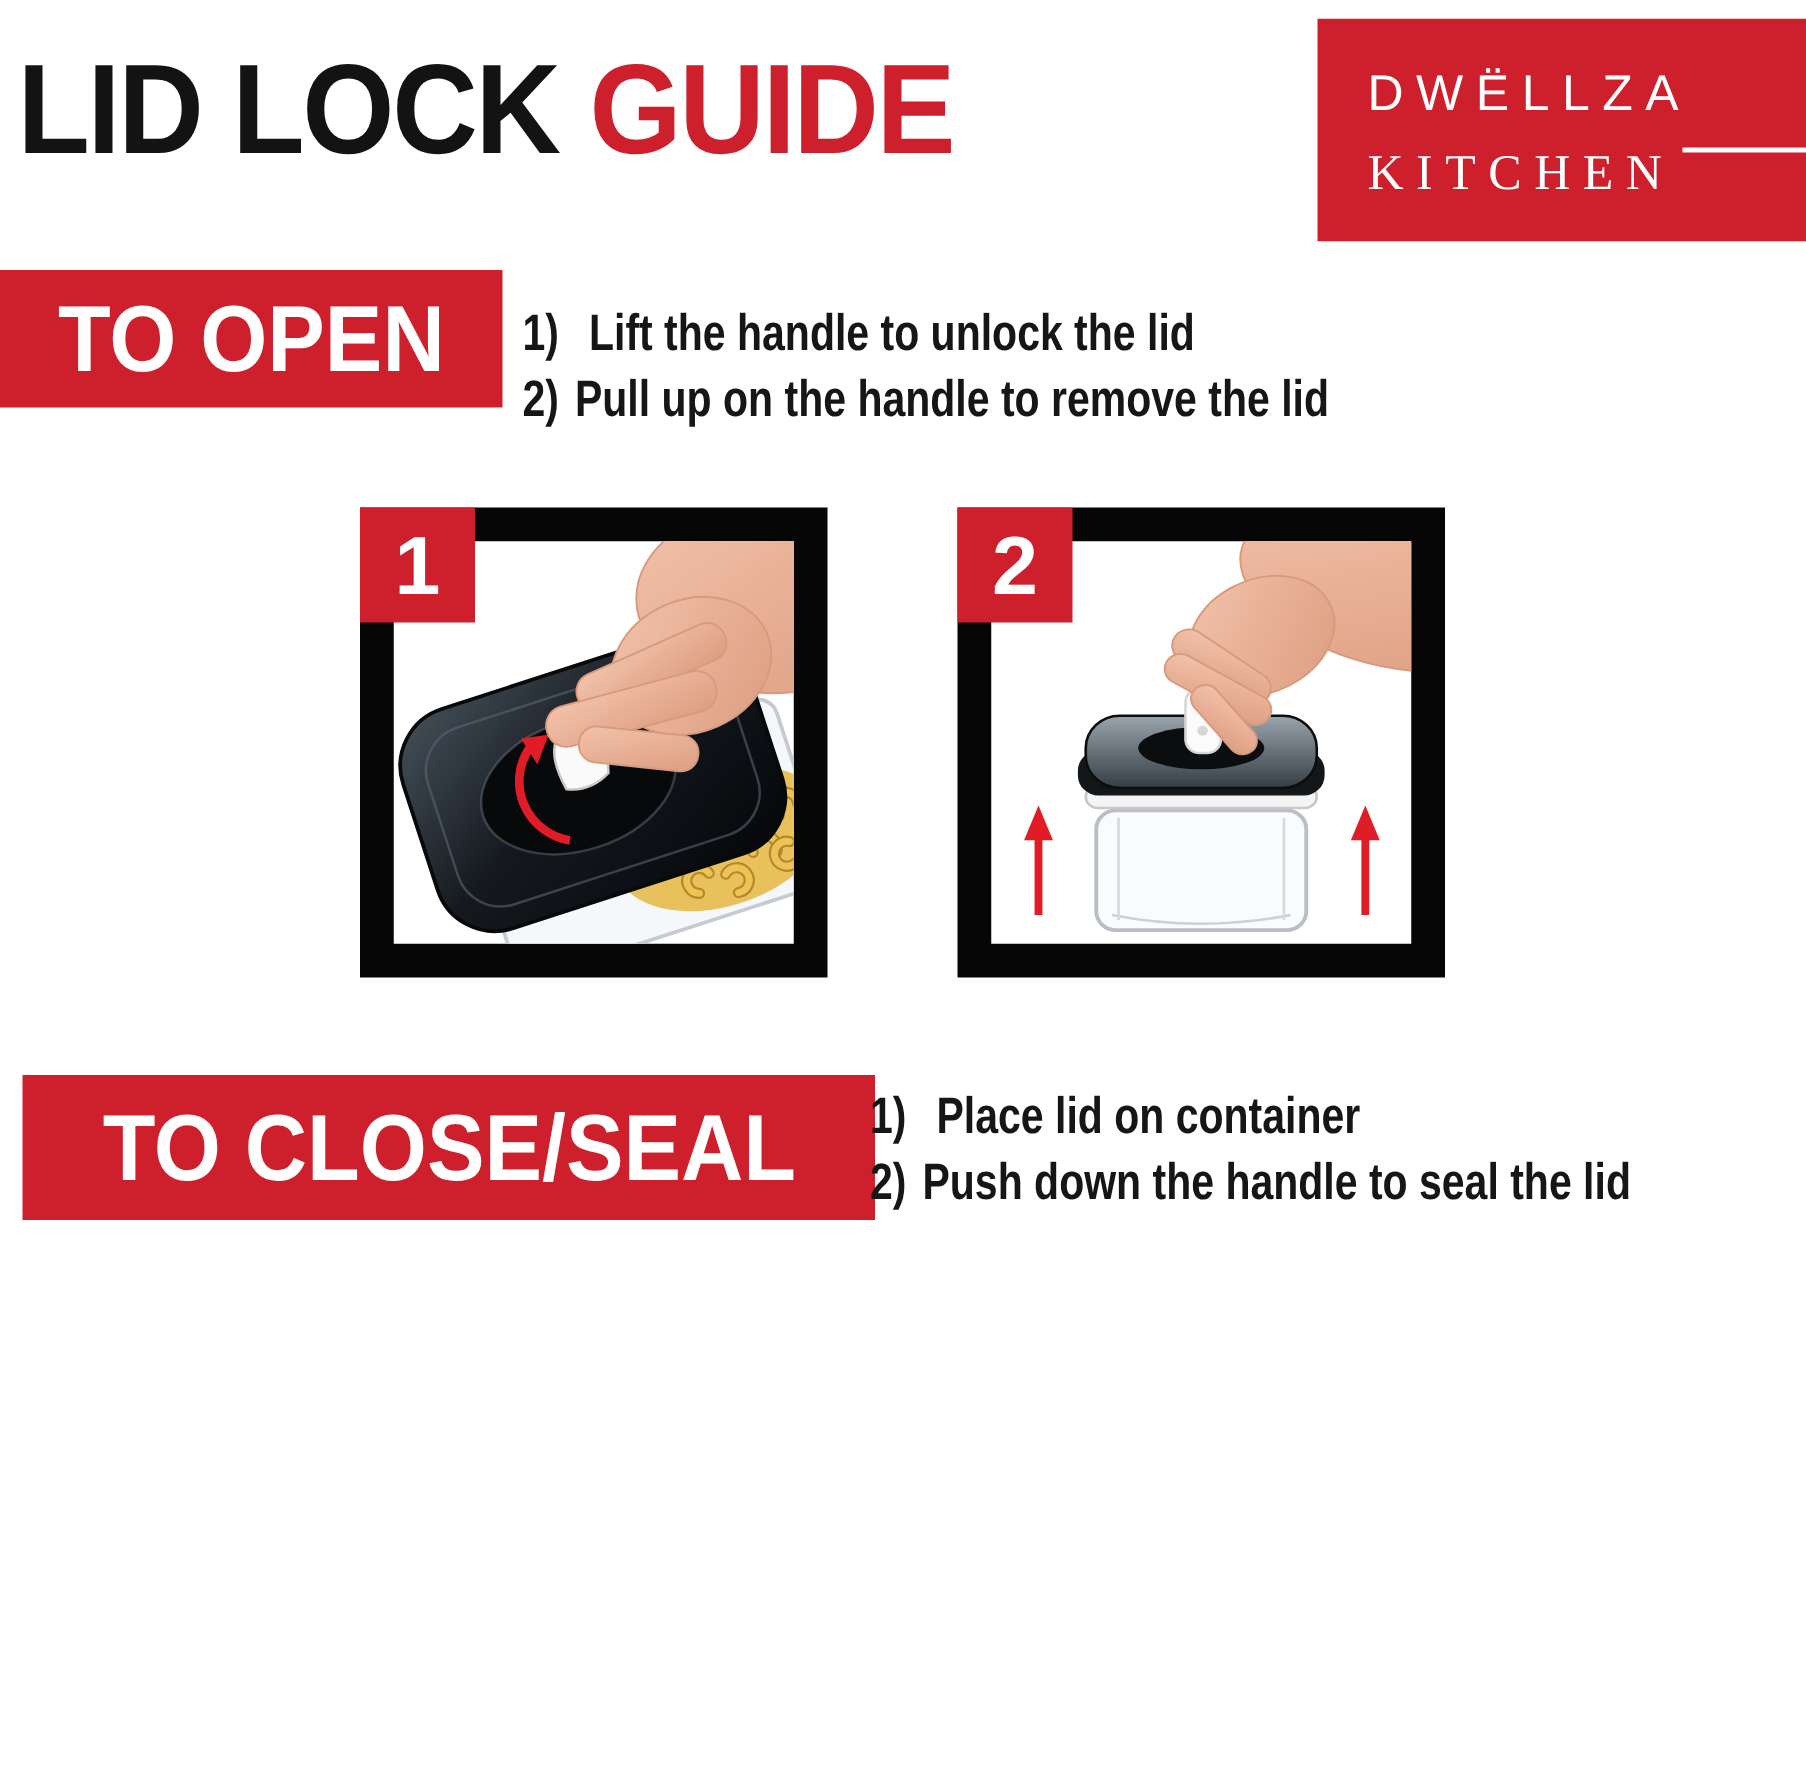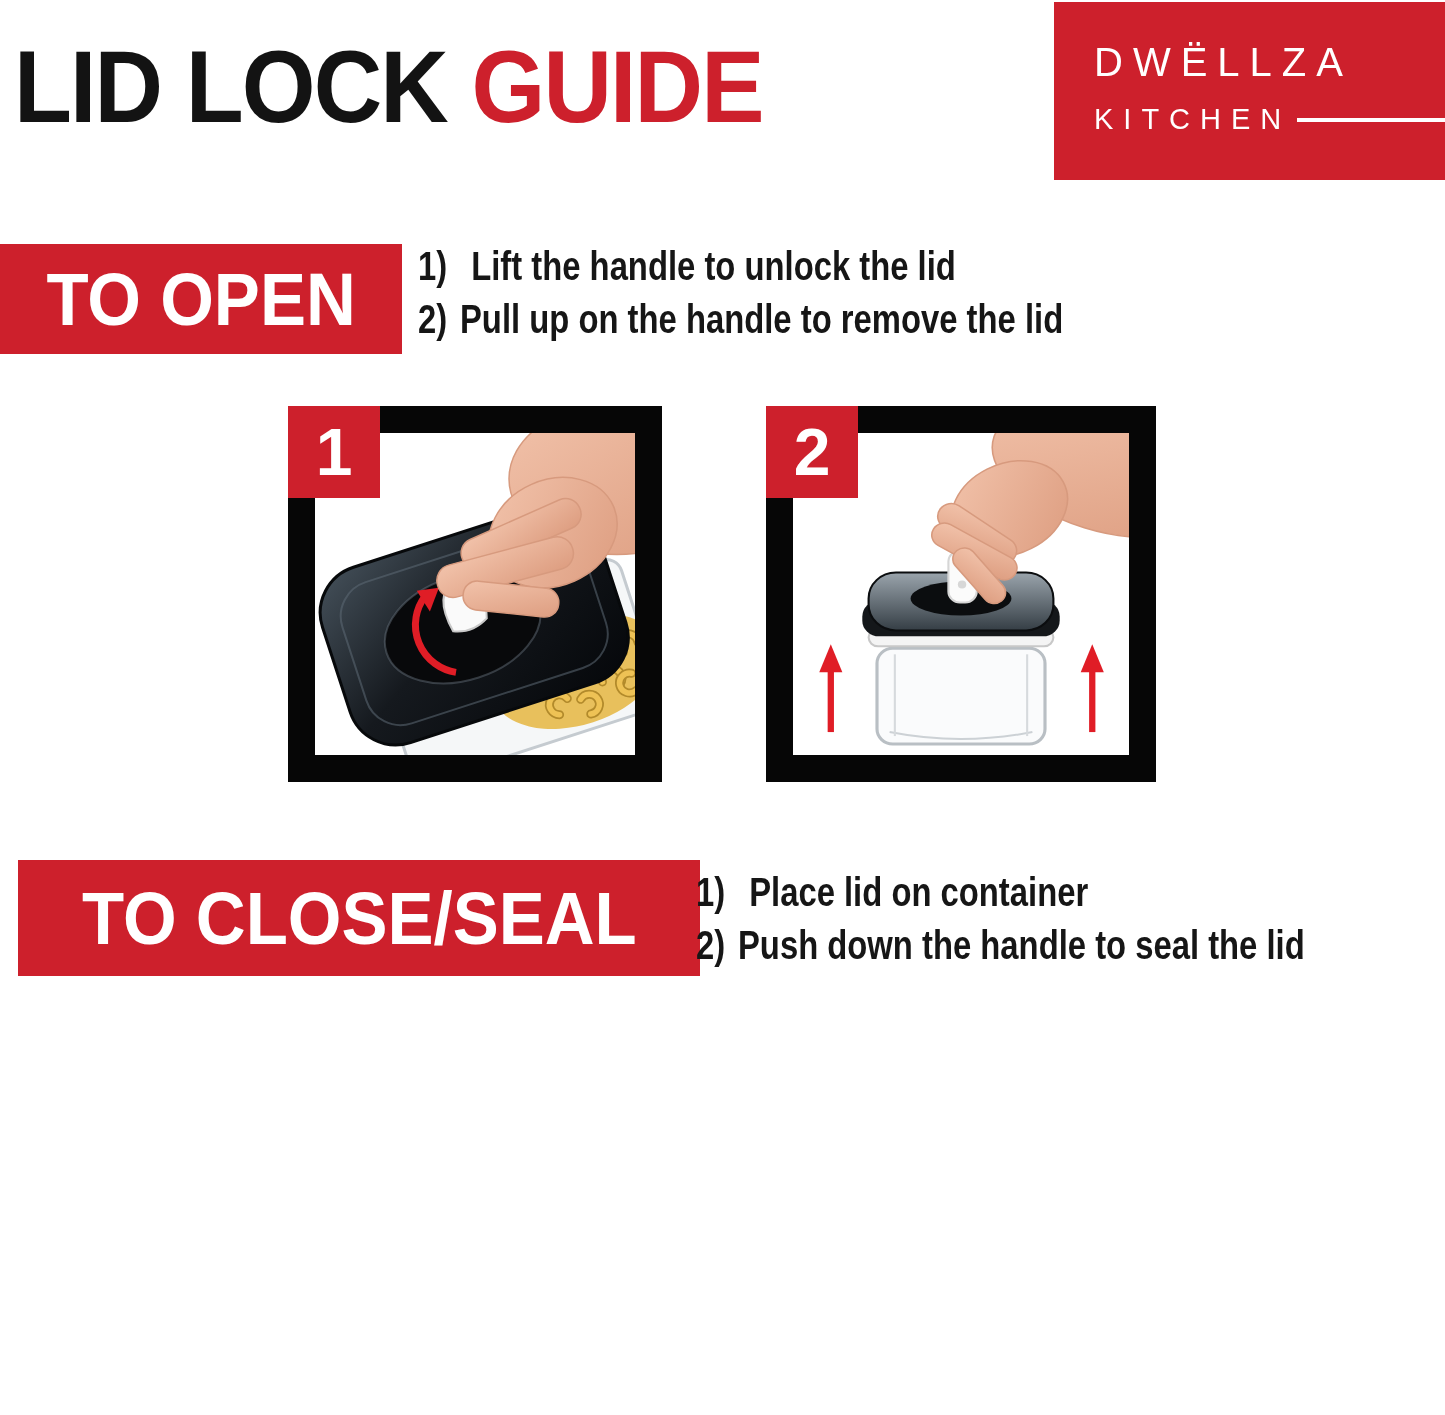--- a/index.html
+++ b/index.html
@@ -6,33 +6,33 @@
   #page{position:relative;width:1445px;height:1010px;background:#fff;overflow:hidden;
         font-family:"Liberation Sans","DejaVu Sans",sans-serif;}
 
   
   .title{position:absolute;left:14px;top:34px;white-space:nowrap;
          font-weight:700;font-size:102px;letter-spacing:-2px;line-height:1.05;
          transform:scaleX(.93);transform-origin:left top;}
   .title .t-black{color:#131313;}
   .title .t-red{color:#cd202c;}
 
-  .logo{position:absolute;left:1054px;top:2px;width:391px;height:178px;background:#cd202c;
+  .logo{position:absolute;left:1054px;top:15px;width:391px;height:178px;background:#cd202c;
         color:#fff;box-sizing:border-box;padding:40px 0 0 40px;}
   .logo .l1{font-size:40px;letter-spacing:10px;line-height:1.0;}
-  .logo .l2{font-size:29px;letter-spacing:10px;line-height:1.0;margin-top:23px;
-            display:flex;align-items:center;}
+  .logo .l2{font-size:40px;letter-spacing:10px;line-height:1.0;margin-top:23px;
+            display:flex;align-items:flex-start;font-family:Liberation Serif, serif;}
   .logo .dash{flex:1 1 auto;height:4px;background:#fff;margin-left:6px;}
 
   
   .redbox{position:absolute;background:#cd202c;color:#fff;display:flex;align-items:center;
           justify-content:center;}
   .redbox .rb-label{font-weight:700;font-size:75px;letter-spacing:0px;white-space:nowrap;
           transform:scaleX(.92);transform-origin:center;}
-  #open-box{left:0;top:244px;width:402px;height:110px;}
+  #open-box{left:0;top:216px;width:402px;height:110px;}
   #close-box{left:18px;top:860px;width:682px;height:116px;}
 
   
   .steps{position:absolute;color:#161616;font-weight:700;font-size:41px;line-height:53px;
          transform:scaleX(.8);transform-origin:left top;white-space:nowrap;}
   #open-steps{left:418px;top:240px;}
   #close-steps{left:696px;top:866px;}
   .step-row{display:flex;}
   .step-row .num{display:inline-block;}
   .step-row:nth-child(1) .num{margin-right:30px;}

